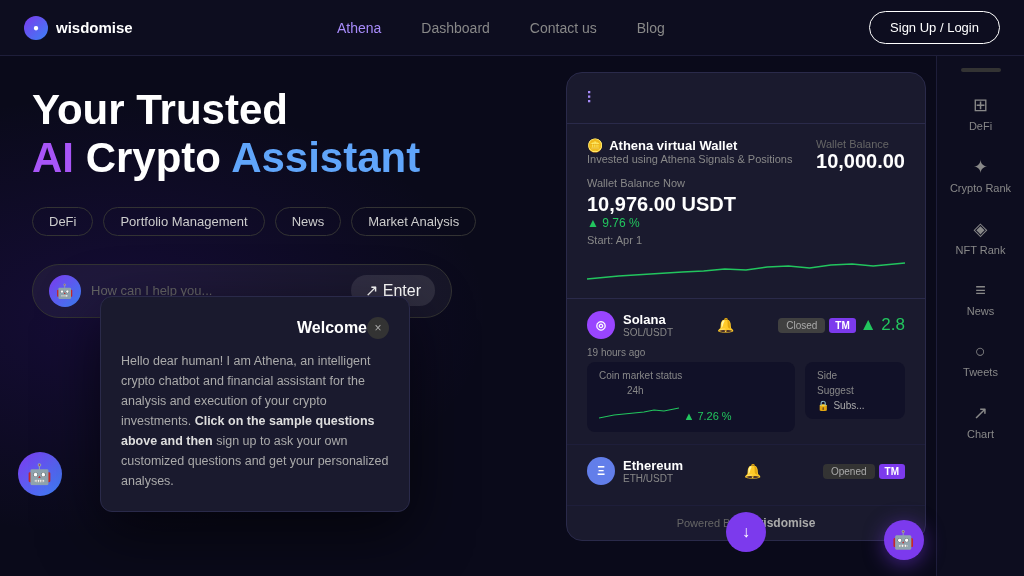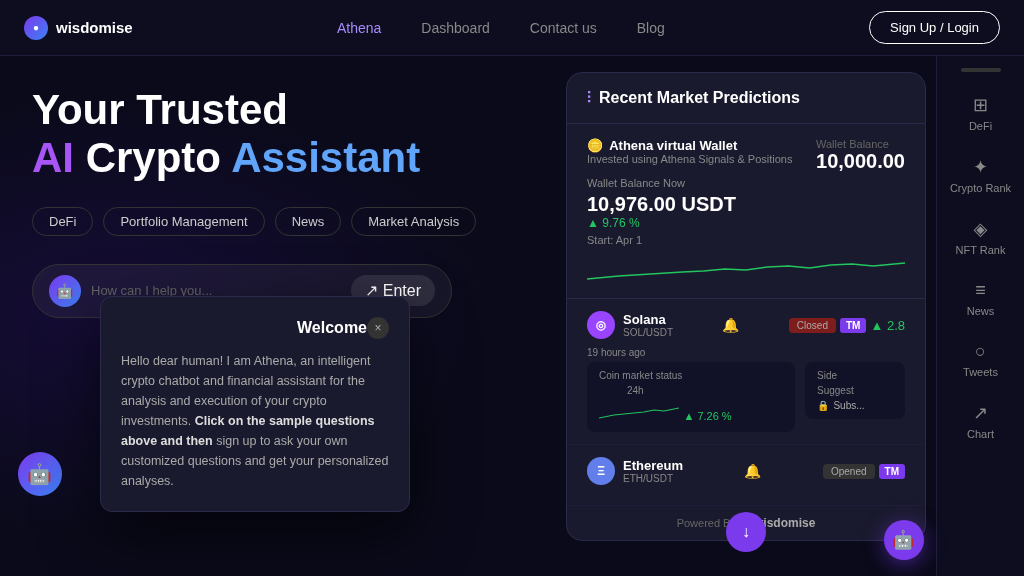--- a/index.html
+++ b/index.html
@@ -284,21 +284,21 @@
       border-radius: 50%;
       display: flex;
       align-items: center;
       justify-content: center;
       font-size: 12px;
       font-weight: 700;
     }
     .coin-name { font-size: 13px; font-weight: 600; }
     .coin-pair { font-size: 10px; color: #888; }
     .status-closed {
-      background: #7f1d1d;
+      background: #404040;
       padding: 2px 8px;
       border-radius: 4px;
       color: #aaa;
       font-size: 10px;
     }
     .status-open {
       background: #333;
       padding: 2px 8px;
       border-radius: 4px;
       color: #aaa;
@@ -491,21 +491,20 @@
         <span>Hello dear human! I am Athena, an intelligent crypto chatbot and financial assistant for the analysis and execution of your crypto investments. </span><strong>Click on the sample questions above and then</strong><span> sign up to ask your own customized questions and get your personalized analyses.</span>
       </p>
     </div>
   </div>
 
   <div class="center-panel">
     <div class="predictions-card">
 
       <div class="predictions-header">
         <span class="pred-icon">⫶</span>
-        <span>Recent Market Predictions</span>
       </div>
 
       <div class="wallet-section">
         <div class="wallet-top">
           <div>
             <div class="wallet-name">
               <span>🪙</span>
               <span>Athena virtual Wallet</span>
             </div>
             <div class="wallet-subtitle">Invested using Athena Signals &amp; Positions</div>
@@ -537,21 +536,21 @@
             <div class="coin-avatar coin-1-avatar">◎</div>
             <div>
               <div class="coin-name">Solana</div>
               <div class="coin-pair">SOL/USDT</div>
             </div>
           </div>
           <span style="color:#888;font-size:14px;">🔔</span>
           <div style="display:flex;align-items:center;gap:4px;">
             <span class="status-closed">Closed</span>
             <span class="tm-badge">TM</span>
-            <span style="color:#22c55e;font-size:13px;">▲ 2.8</span>
+            <span style="color:#22c55e;font-size:17px;">▲ 2.8</span>
           </div>
         </div>
         <div style="font-size:10px;color:#888;margin-bottom:4px;">19 hours ago</div>
         <div class="coin-market-row">
           <div class="market-box">
             <div class="market-box-label">Coin market status</div>
             <div style="font-size:10px;color:#888;margin-bottom:4px;margin-left:28px;">24h</div>
             <svg viewBox="0 0 80 20" width="80" height="20">
               <polyline points="0,18 15,15 25,14 35,13 45,12 55,10 65,11 75,9 80,8" fill="none" stroke="#22c55e" stroke-width="1.2"></polyline>
             </svg>

